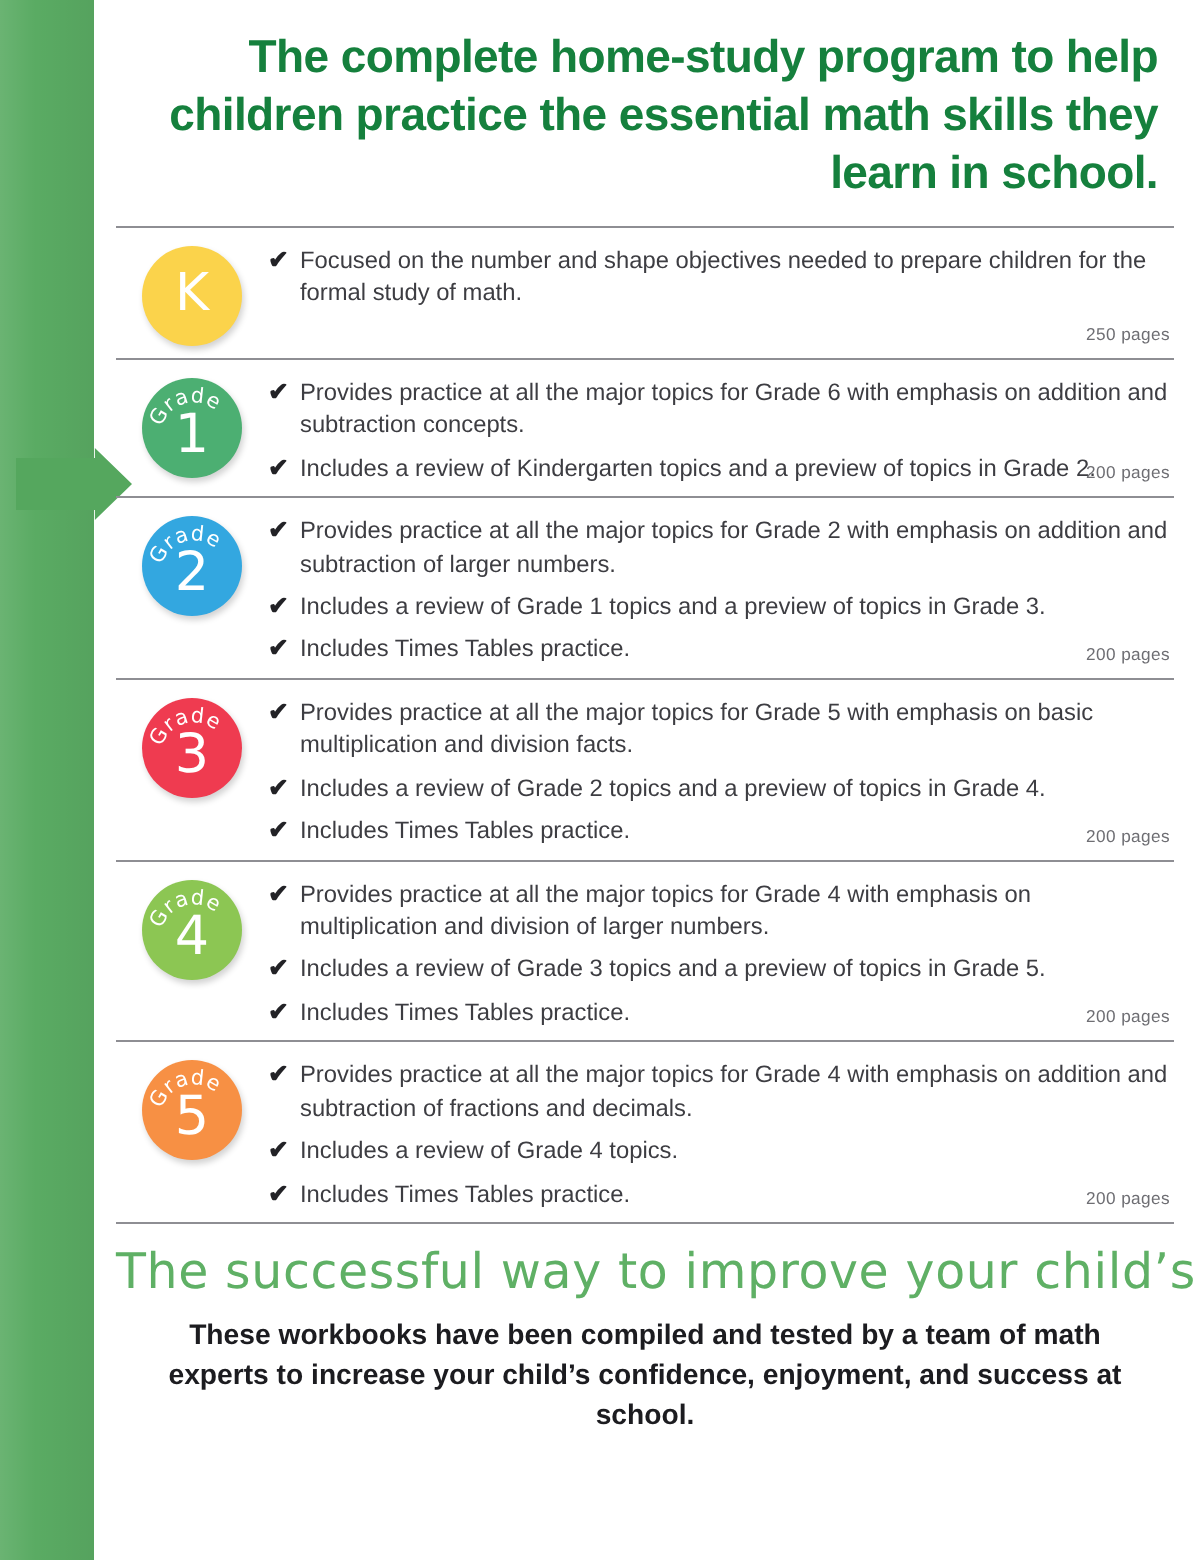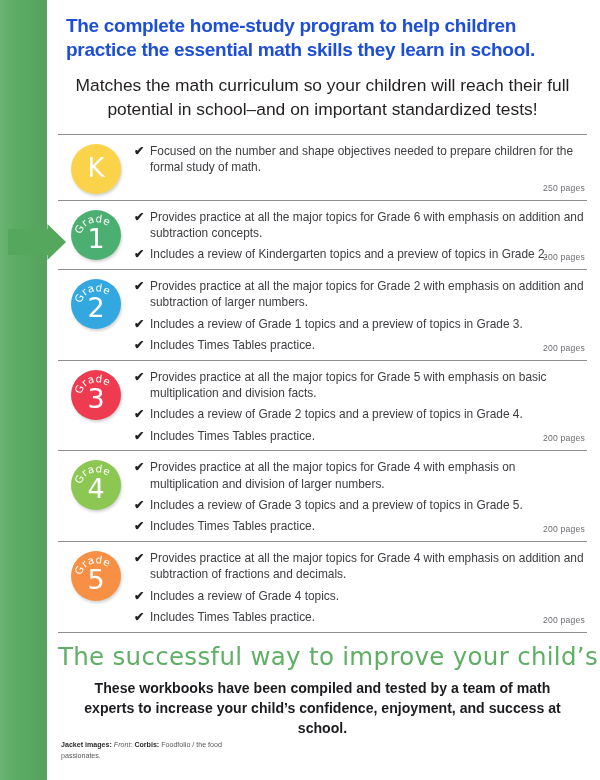--- a/index.html
+++ b/index.html
@@ -52,25 +52,25 @@
     left: 47px;
     top: 0;
     width: 553px;
     height: 780px;
     padding: 0 13px 0 11px;
   }
 
   
   .headline {
     margin-top: 14px;
-    color: #1d4ed8;
+    color: #15803d;
     font-weight: bold;
-    font-size: 19px;
+    font-size: 23px;
     line-height: 1.26;
-    text-align: left;
+    text-align: right;
     letter-spacing: -0.3px;
     padding: 0 8px;
   }
   .subhead {
     margin-top: 12px;
     color: #231f20;
     font-size: 17.4px;
     line-height: 1.37;
     text-align: center;
     padding: 0 6px;
@@ -230,21 +230,20 @@
 <div id="page">
 
   <div class="spine">
     <div class="spine-sheen"></div>
   </div>
   <div class="spine-arrow"></div>
 
   <div class="content">
 
     <div class="headline">The complete home-study program to help children practice the essential math skills they learn in school.</div>
-    <div class="subhead">Matches the math curriculum so your children will reach their full potential in school–and on important standardized tests!</div>
 
     <div class="grades">
         <div class="grade-row">
           <div class="badge-cell">
             <div class="badge" style="background: rgb(251, 211, 75);">
               <div class="num k">K</div>
             </div>
           </div>
           <div class="items-cell">
             <div class="item">
@@ -392,23 +391,17 @@
         </div>
       </div>
 
     <div class="script-head">The successful way to improve your child’s math</div>
     <div class="tagline">These workbooks have been compiled and tested by a team of math experts to increase your child’s confidence, enjoyment, and success at school.</div>
 
   </div>
 
   <div class="footer">
 
-    <div class="credits">
-      <b>Jacket images:</b>
-      <i>Front:</i>
-      <b>Corbis:</b>
-      <span>Foodfolio / the food passionates.</span>
-    </div>
 
 
   </div>
 
 </div>
 
 </body></html>

